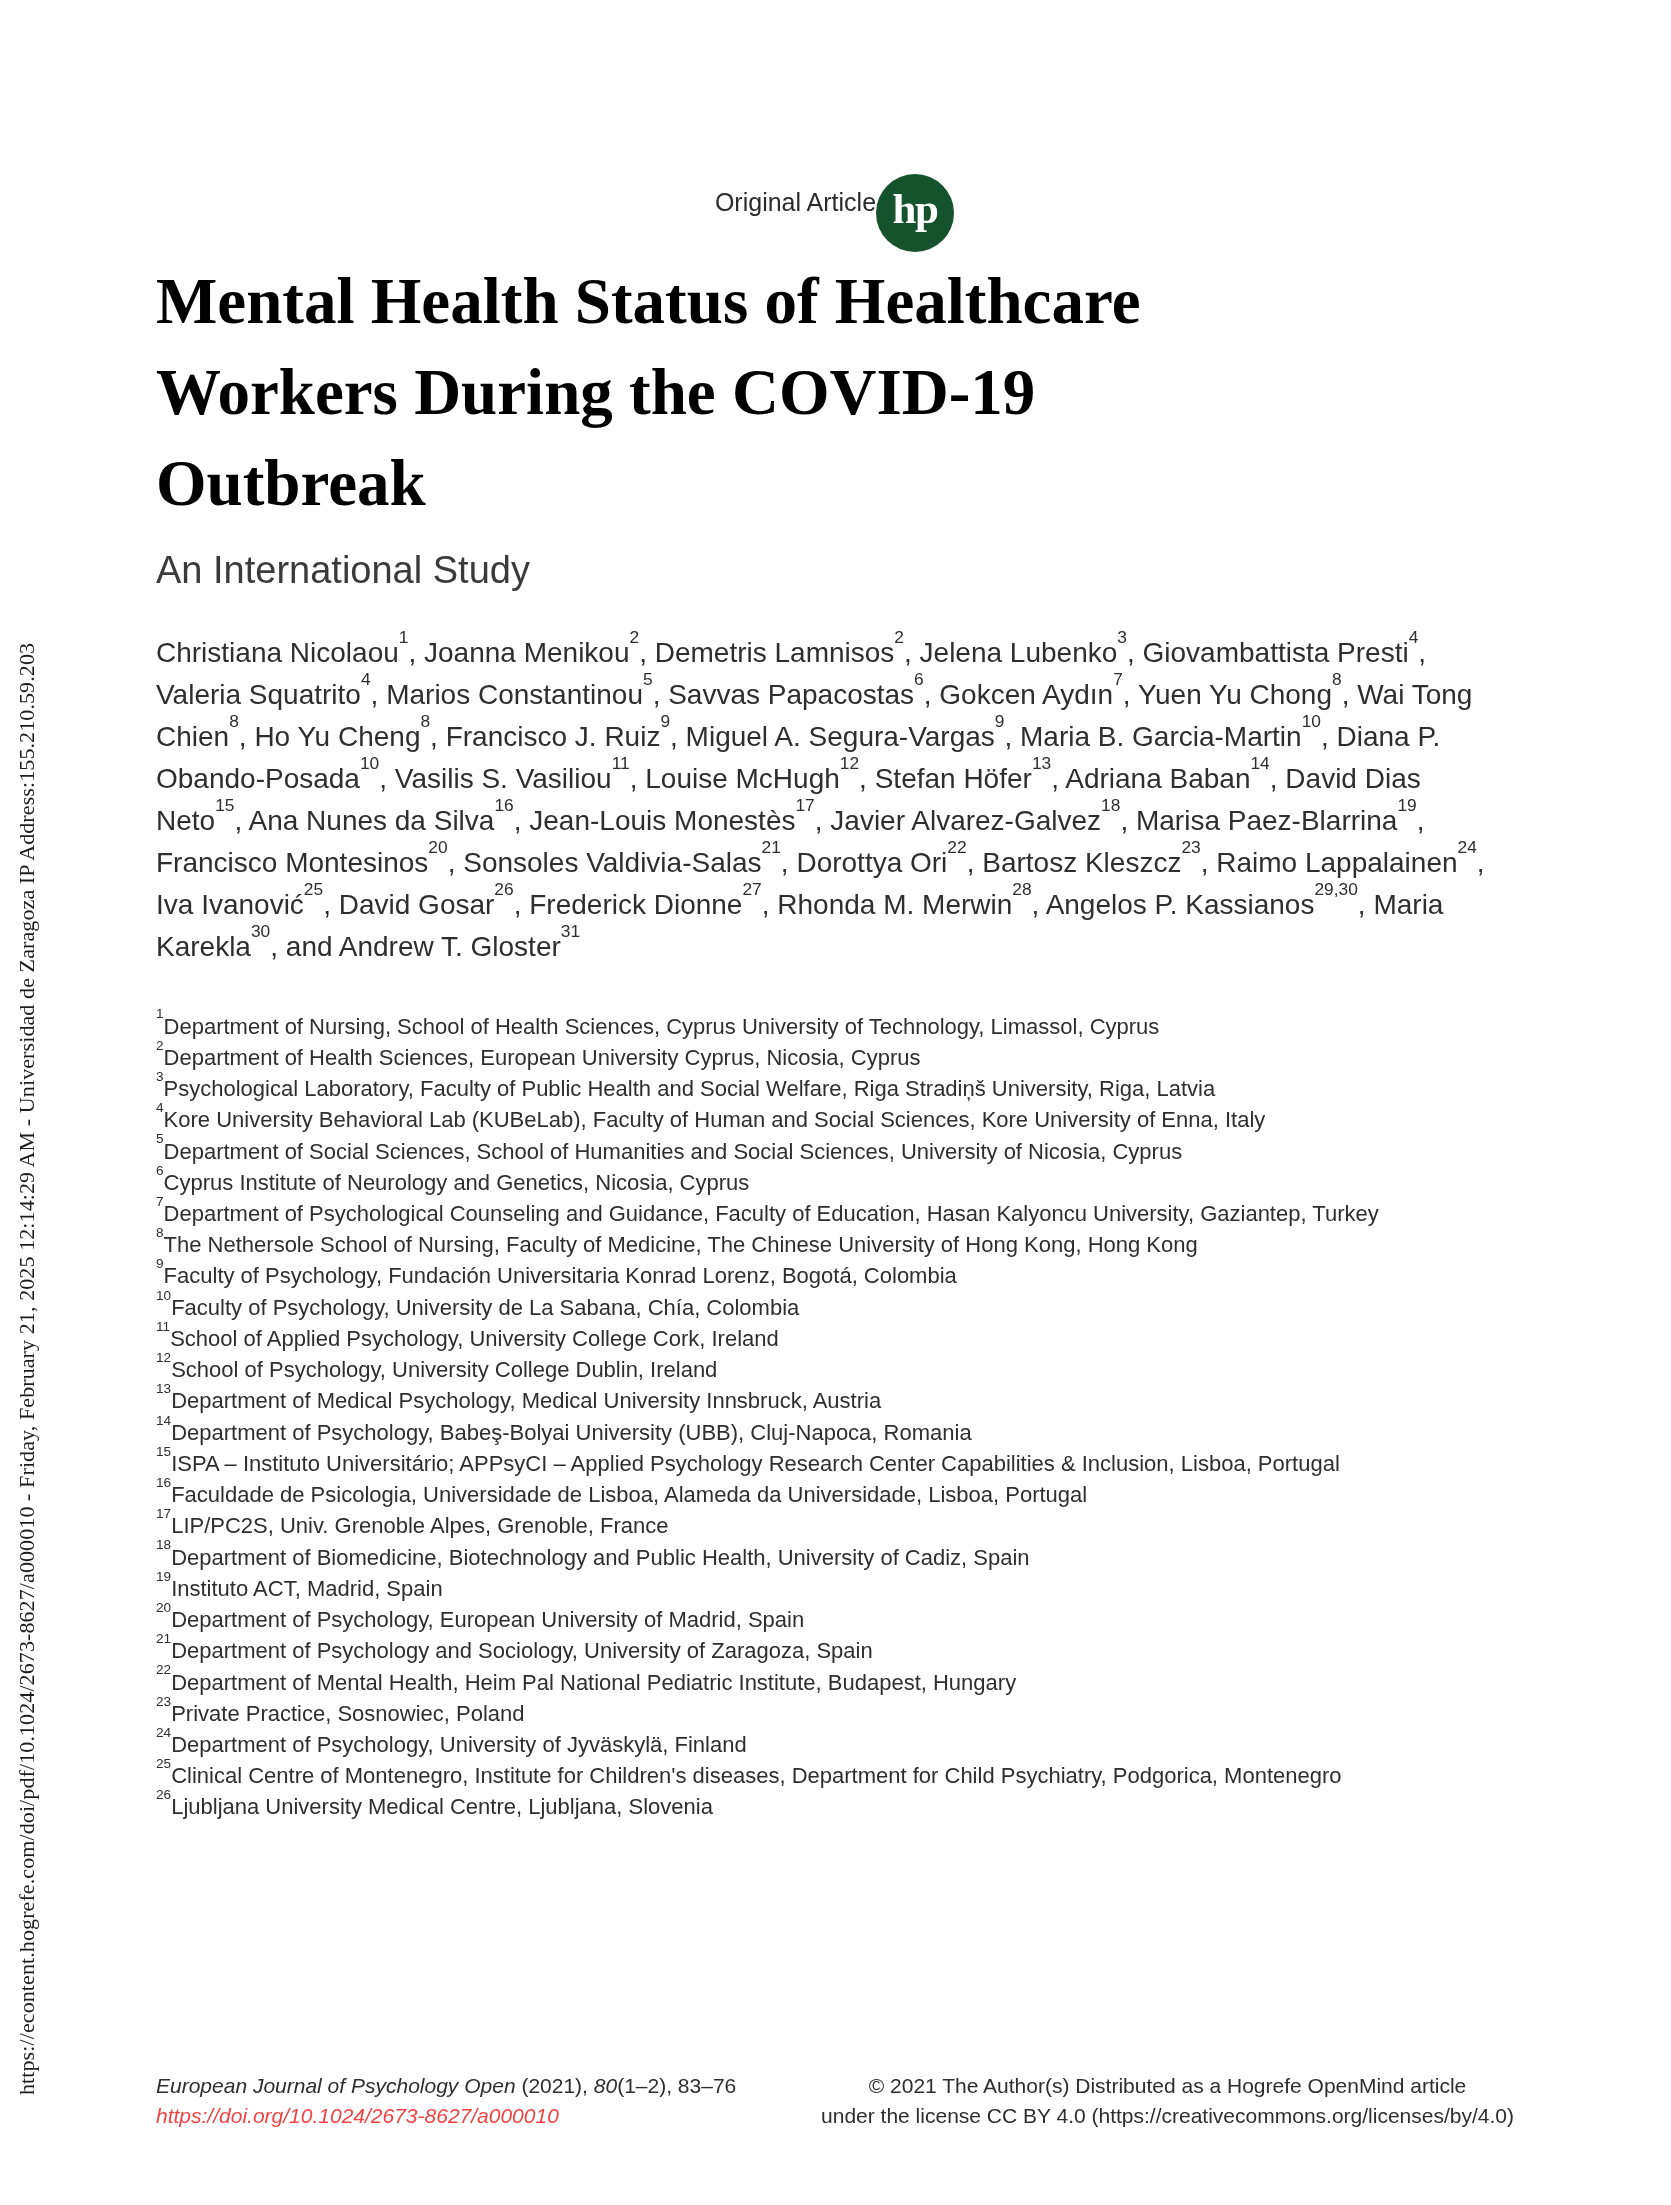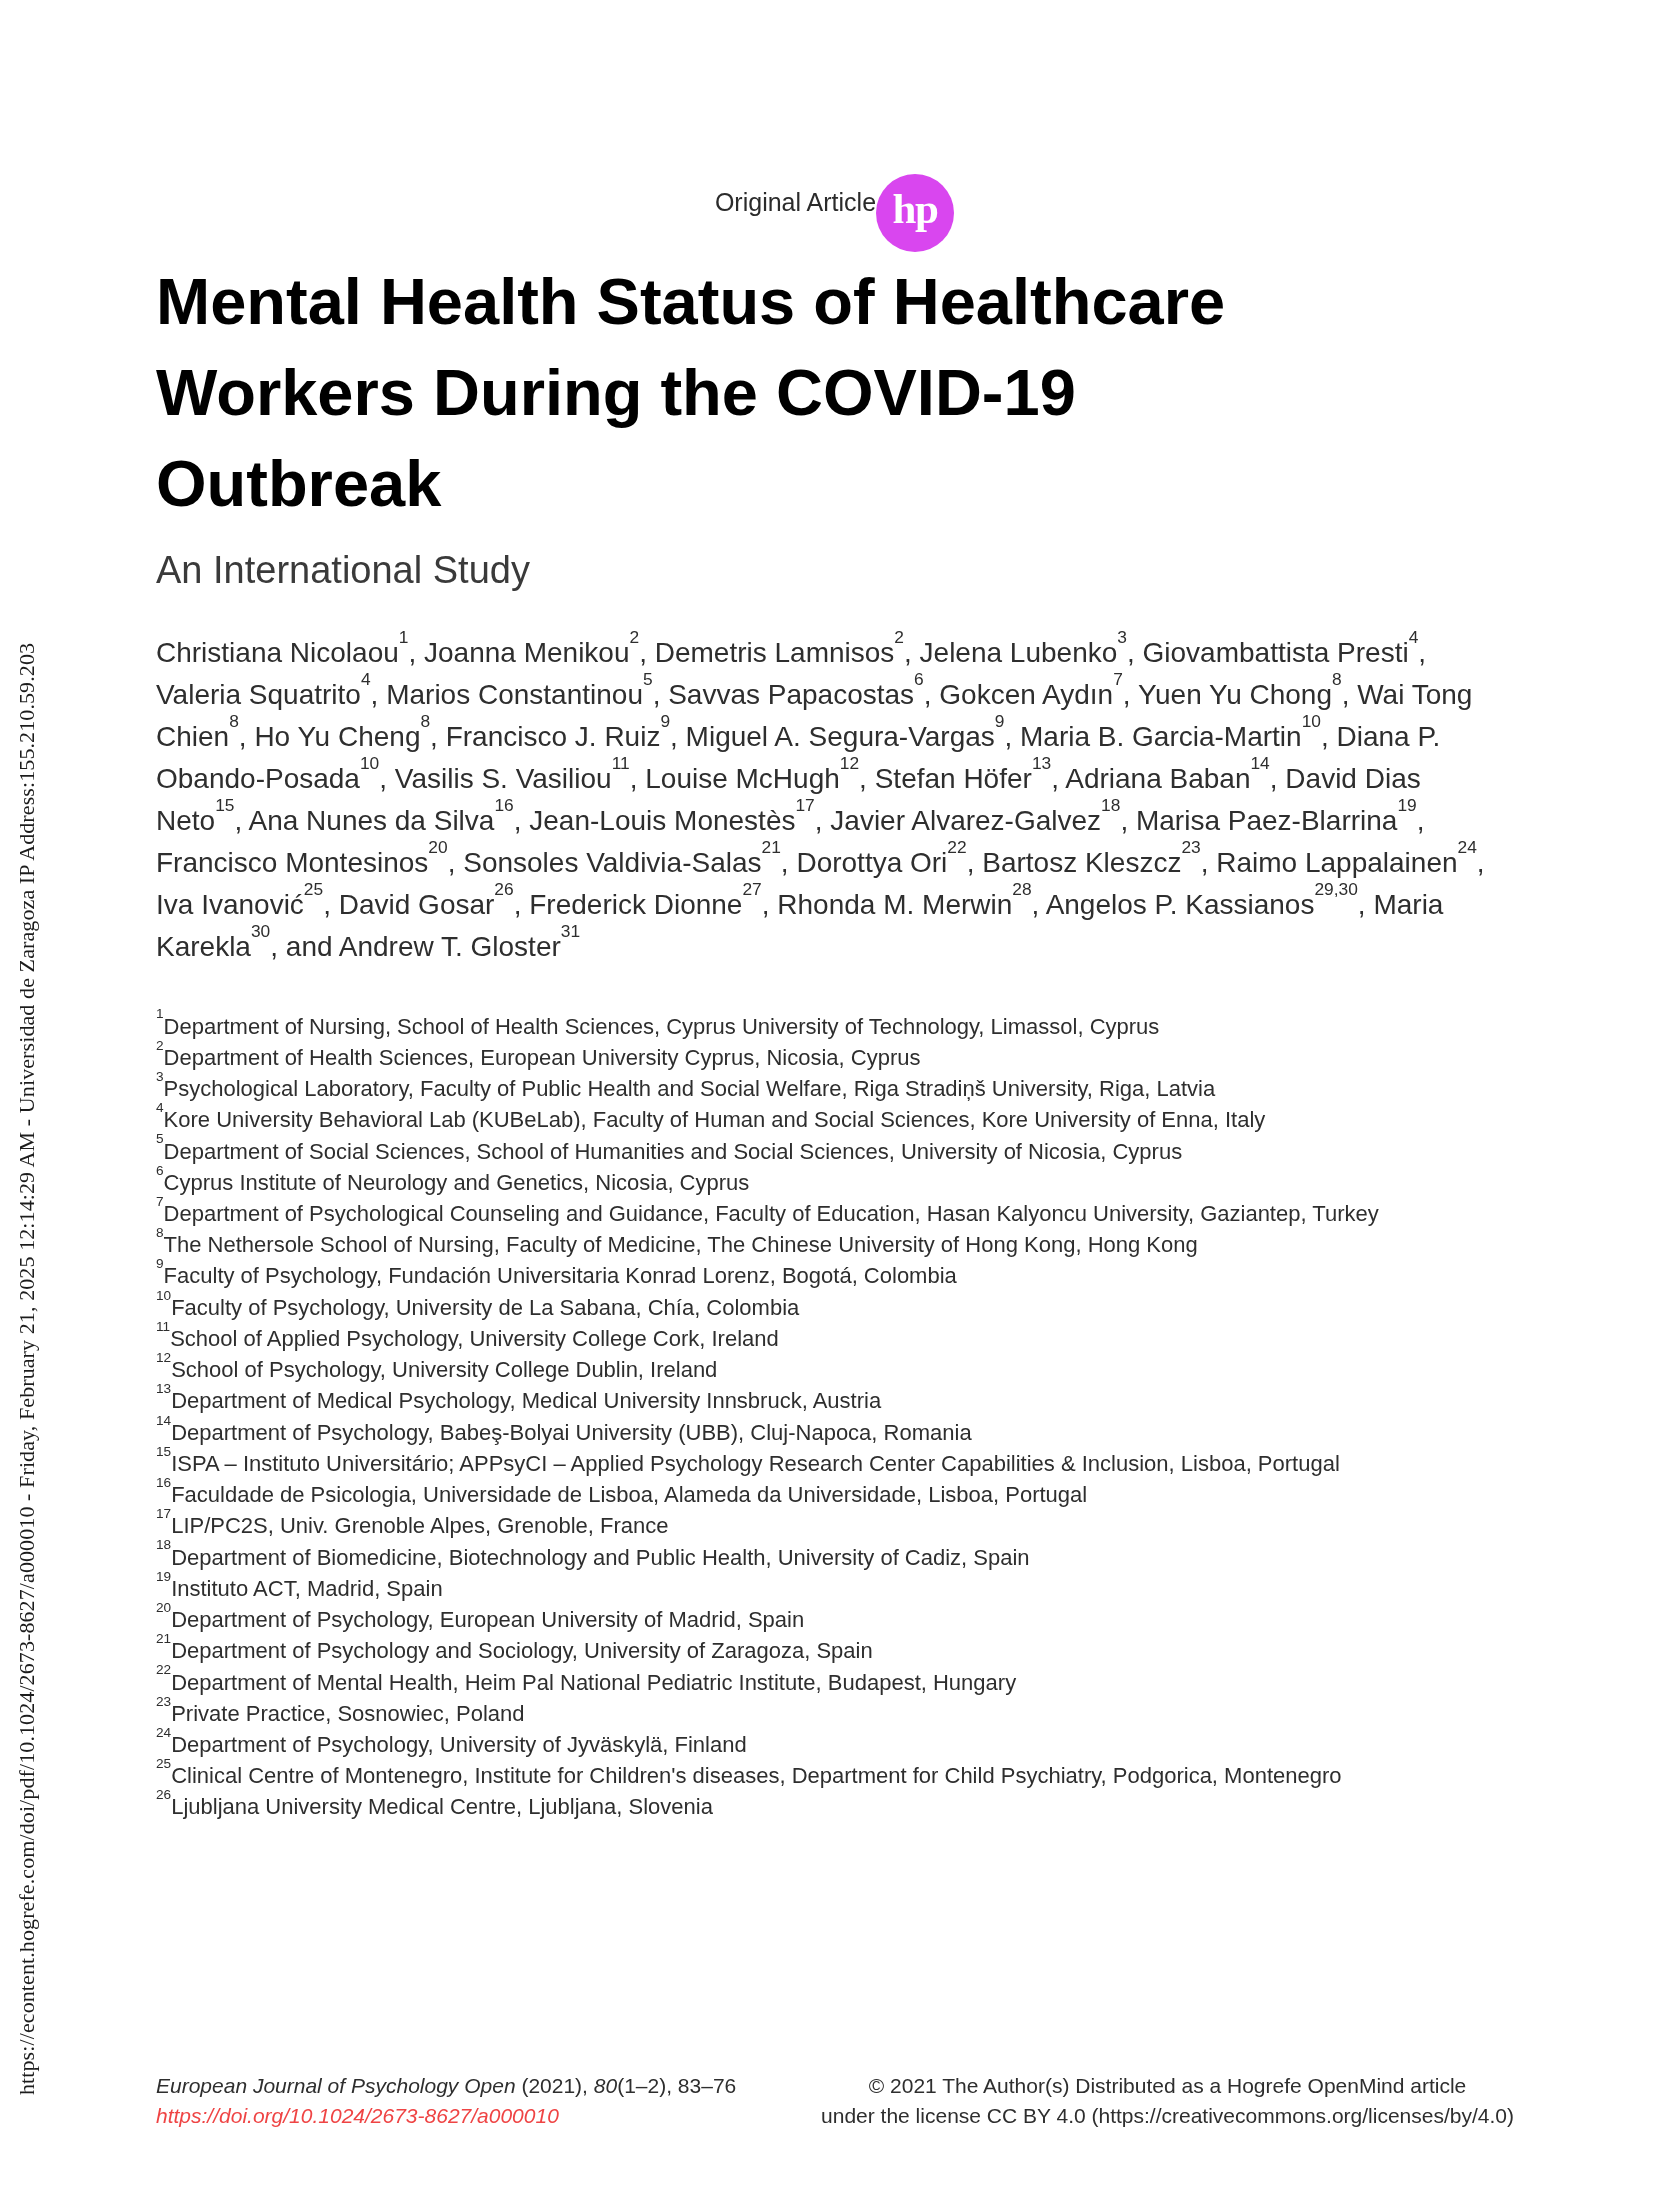--- a/index.html
+++ b/index.html
@@ -52,21 +52,21 @@
   }
   .logo span {
     font-family: "Liberation Serif", serif;
     font-weight: bold;
     font-size: 43px;
     line-height: 1;
     letter-spacing: -1.3px;
     margin-top: -9.4px;
   }
   .title {
-    font-family: Liberation Sans, sans-serif;
+    font-family: Liberation Serif, serif;
     font-weight: 700;
     font-size: 65px;
     line-height: 1.40;
     color: #000000;
     margin-top: 4px;
   }
   .subtitle {
     font-size: 38px;
     font-weight: 400;
     color: #3a3a3a;
@@ -108,21 +108,21 @@
   .doi { color: #ef4444; font-style: italic; }
 </style>
 </head>
 <body>
 
 <div class="watermark">https://econtent.hogrefe.com/doi/pdf/10.1024/2673-8627/a000010 - Friday, February 21, 2025 12:14:29 AM - Universidad de Zaragoza IP Address:155.210.59.203</div>
 
 <div class="content">
   <div class="header-row">
     <div class="article-type">Original Article</div>
-    <div class="logo" style="background: #d946ef; color: rgb(255, 255, 255);">
+    <div class="logo" style="background: #14532d; color: rgb(255, 255, 255);">
       <span>hp</span>
     </div>
   </div>
 
   <h1 class="title">
       <div>Mental Health Status of Healthcare</div>
       <div>Workers During the COVID-19</div>
       <div>Outbreak</div>
     </h1>
 

